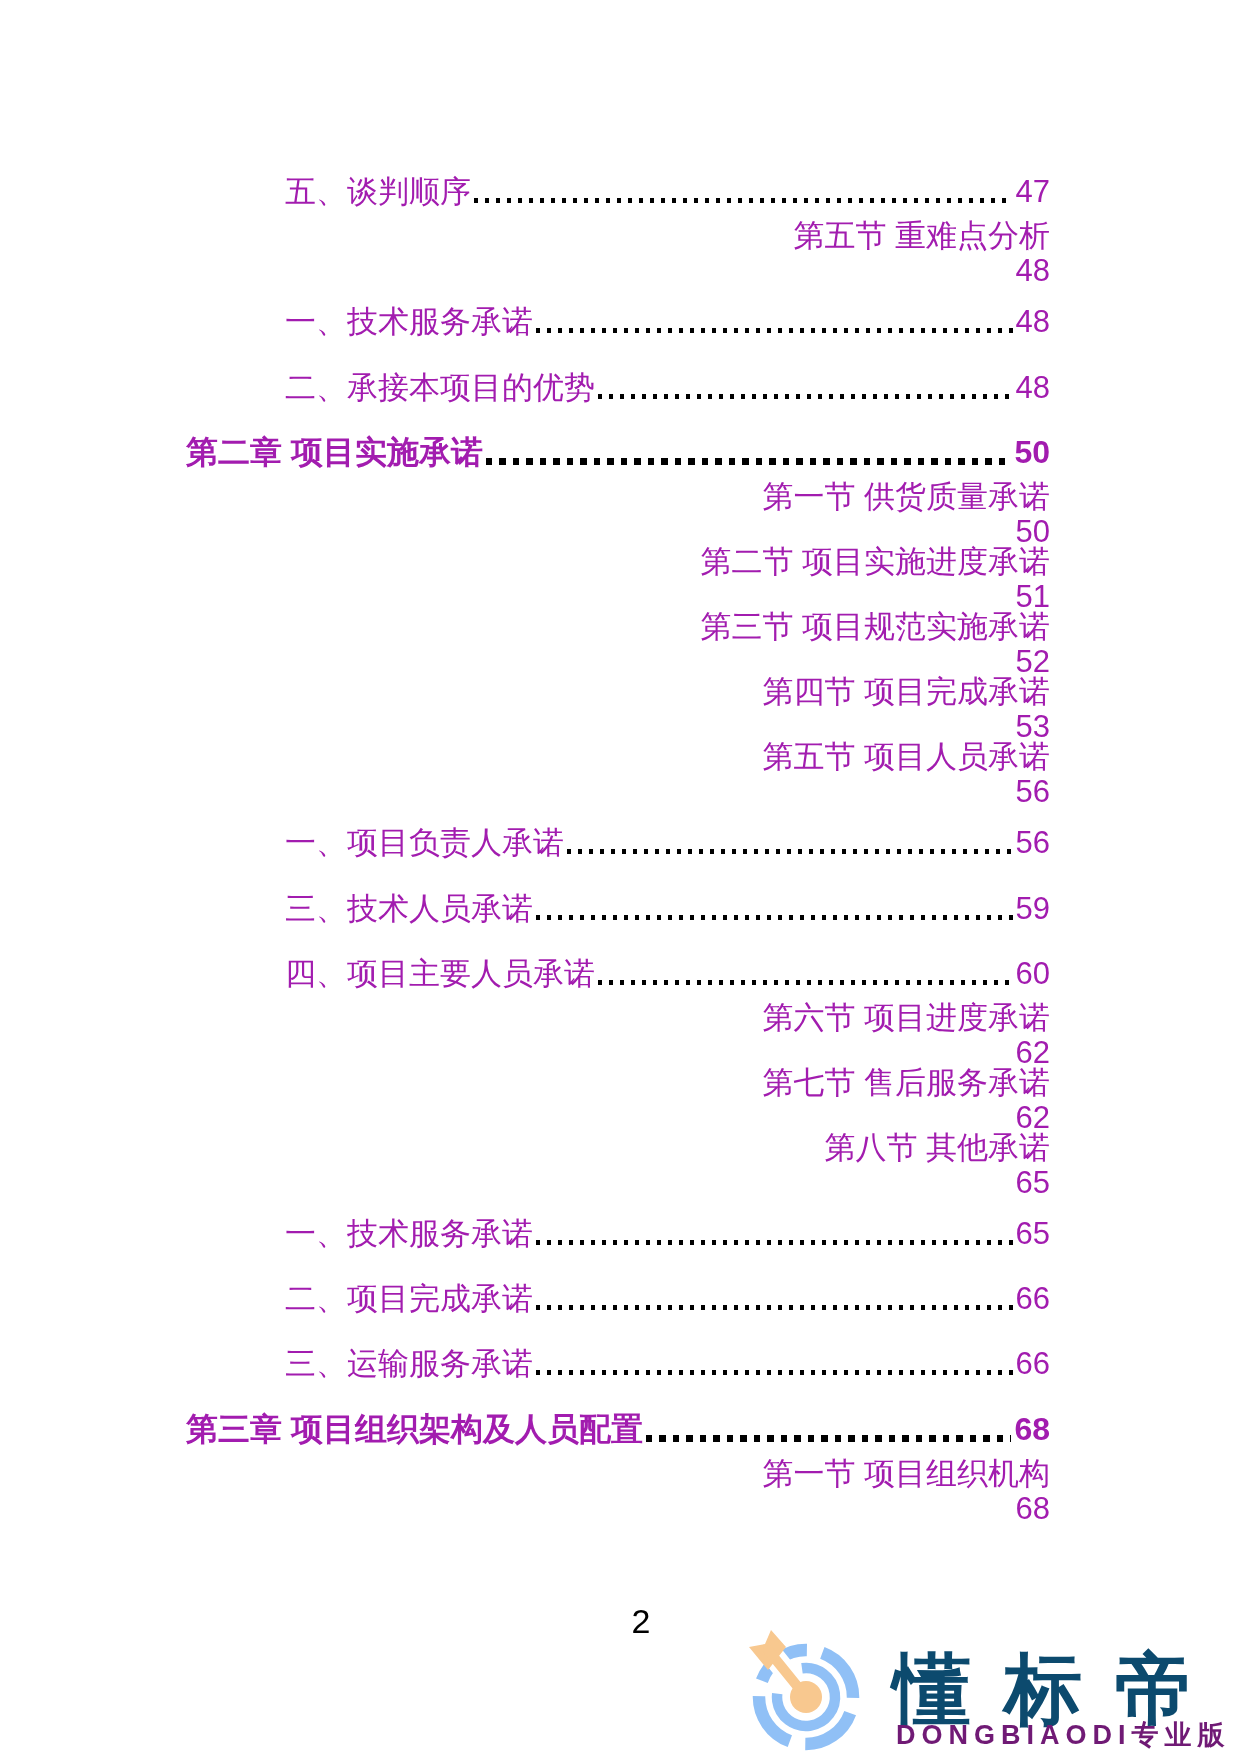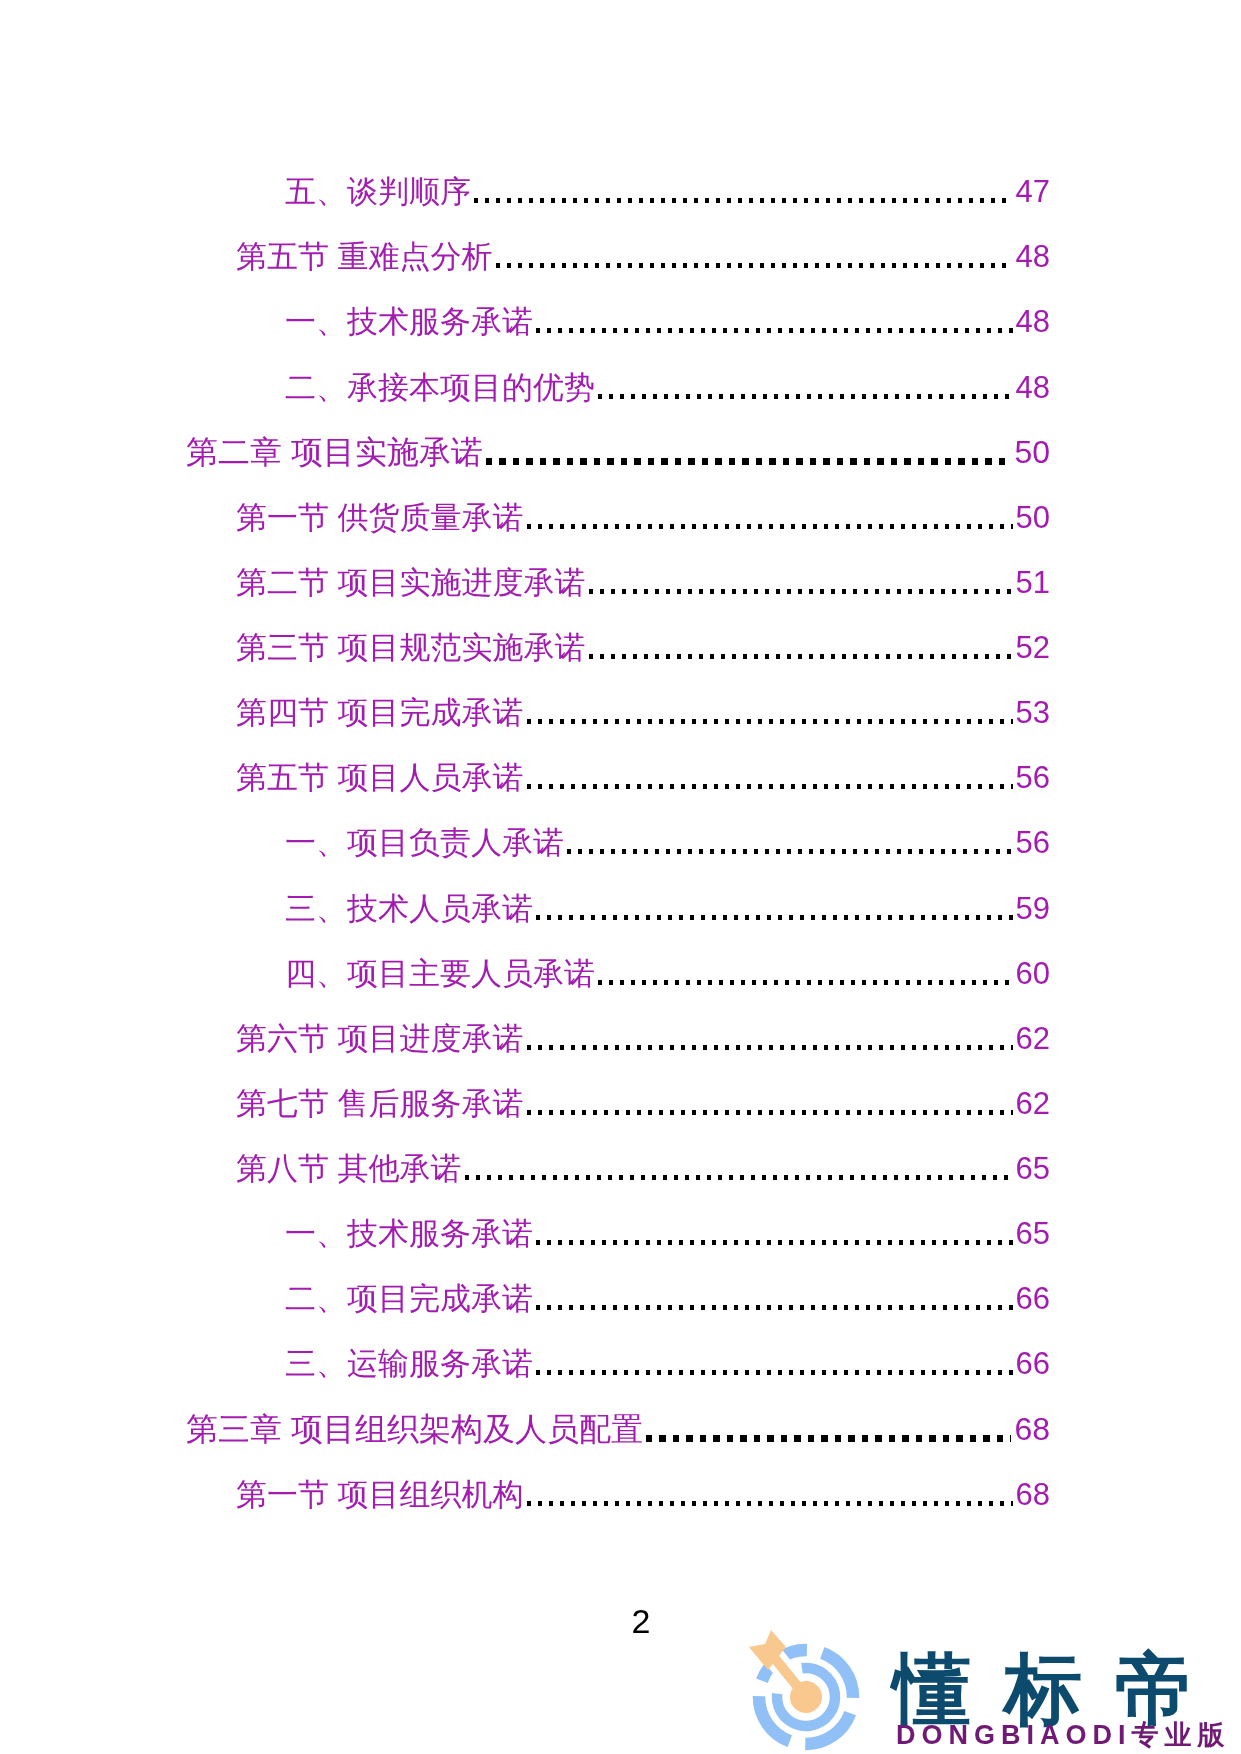--- a/index.html
+++ b/index.html
@@ -25,24 +25,24 @@
   .toc-row {
     display: flex;
     align-items: flex-end;
     height: 65.14px;
     box-sizing: border-box;
     padding-bottom: 13px;
     font-size: 31px;
     line-height: 1;
     color: #a21caf;
   }
-  .toc-row.level1 { padding-left: 50px; }
+  .toc-row.level1 { padding-left: 50px; flex-direction: column; }
   .toc-row.level2 { padding-left: 99px; }
   .toc-row.bold {
-    font-weight: 400;
+    font-weight: 700;
     font-size: 32px;
   }
   .toc-label { white-space: nowrap; }
   .toc-page  { white-space: nowrap; }
   .leader {
     flex: 1 1 auto;
     height: 5px;
     margin: 0 3px 4px 3px;
     background-image: repeating-linear-gradient(to right, #000 0 4px, transparent 4px 11px);
   }

